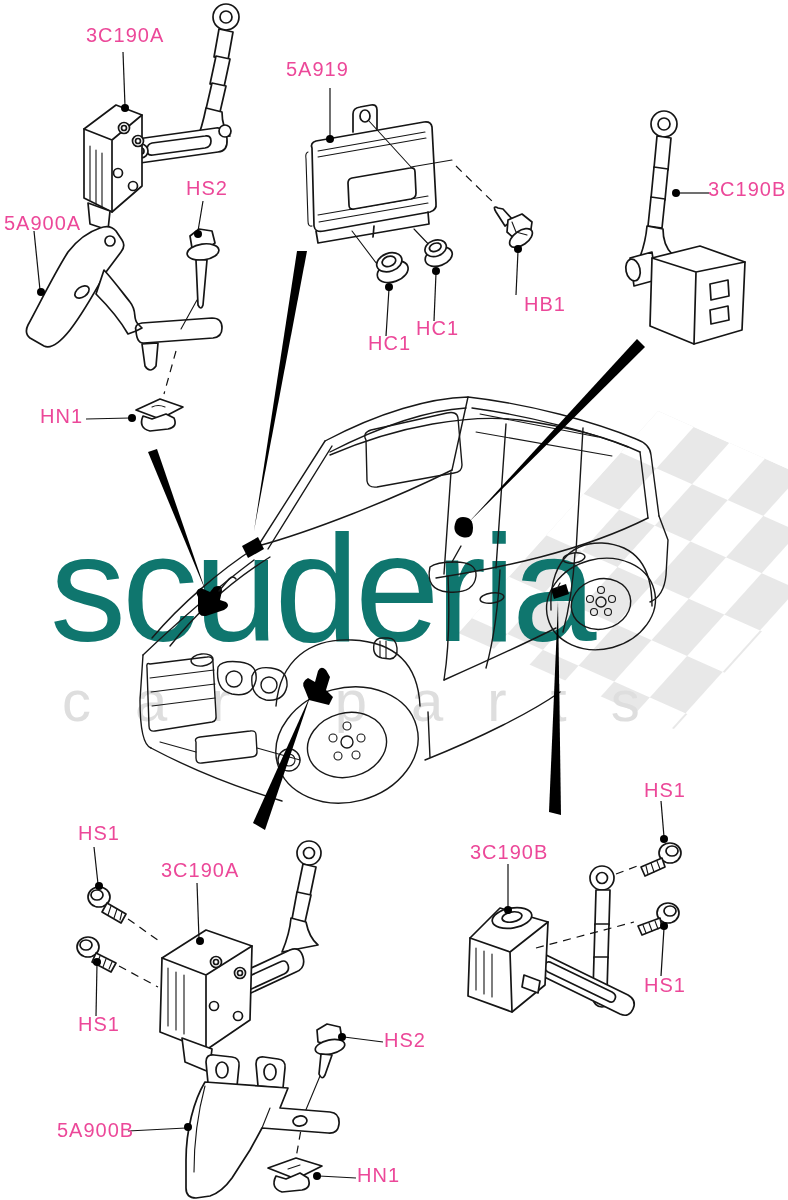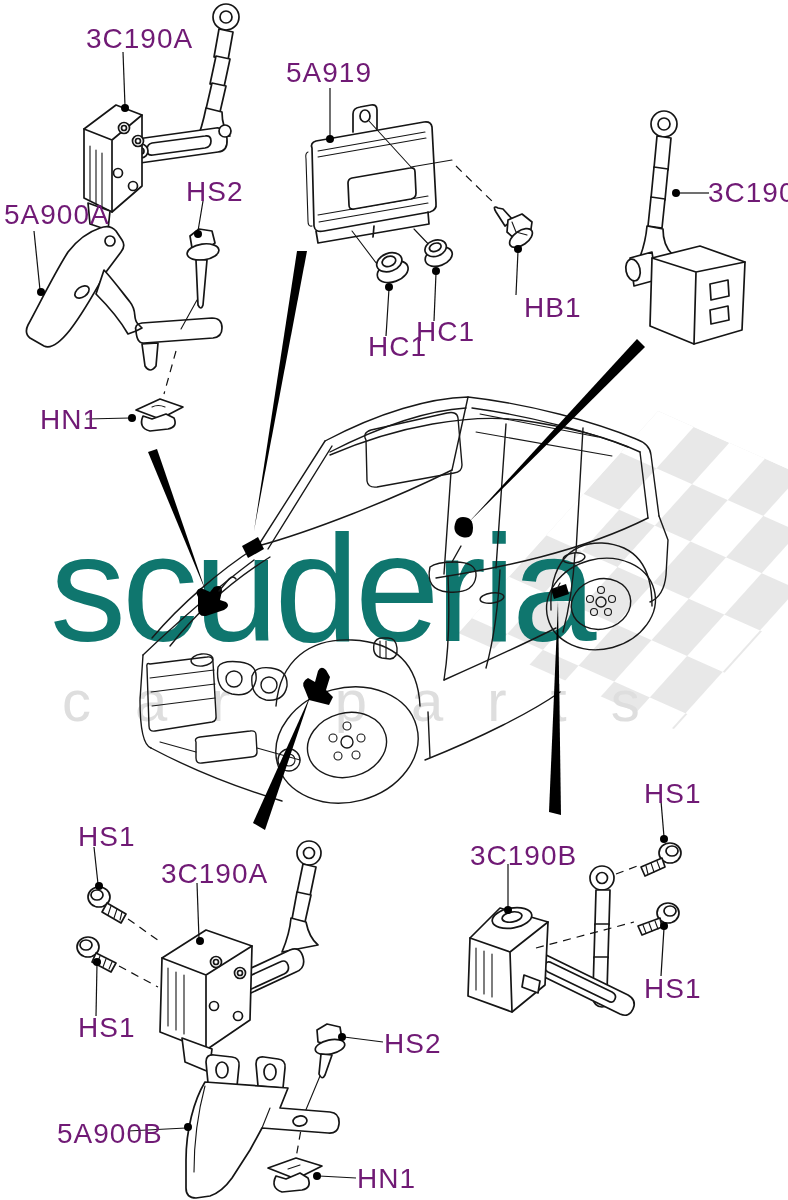--- a/index.html
+++ b/index.html
@@ -17,22 +17,22 @@
   #art{position:absolute;left:0;top:0;z-index:1;}
   .ln{fill:none;stroke:#151515;stroke-width:1.7;stroke-linejoin:round;stroke-linecap:round;}
   .fw{fill:#ffffff;}
   .car{fill:none;stroke:#181818;stroke-width:1.4;stroke-linejoin:round;stroke-linecap:round;}
   .thin{stroke-width:1.1;}
   .leader{fill:none;stroke:#111;stroke-width:1.2;}
   .dash{stroke-dasharray:8 6;}
   .dot{fill:#000;stroke:none;}
   .blk{fill:#000;stroke:none;}
   
-  .plabel{position:absolute;z-index:2;font-size:28px;letter-spacing:1px;line-height:1.1;
-          color:#701a75;white-space:nowrap;}
+  .plabel{position:absolute;z-index:2;font-size:20px;letter-spacing:1px;line-height:1.1;
+          color:#ec4899;white-space:nowrap;}
 </style>
 </head>
 <body>
 
 <div id="stage">
 
   <div class="wm-checker"></div>
   <div class="wm-brand">scuderia</div>
   <div class="wm-tag">car parts</div>
 
@@ -326,21 +326,21 @@
       <path class="leader" d="M661,801 L664,837"></path>
         <circle class="dot" cx="664" cy="839" r="4"></circle>
       <path class="leader" d="M661,976 L664,928"></path>
         <circle class="dot" cx="664" cy="926" r="4"></circle>
     </g>
   </svg>
 
   <div class="plabel" style="left:86px;top:24px">3C190A</div>
   <div class="plabel" style="left:286px;top:58px">5A919</div>
   <div class="plabel" style="left:708px;top:178px">3C190B</div>
-  <div class="plabel" style="left:4px;top:200px">5A900A</div>
+  <div class="plabel" style="left:4px;top:212px">5A900A</div>
   <div class="plabel" style="left:186px;top:177px">HS2</div>
   <div class="plabel" style="left:368px;top:332px">HC1</div>
   <div class="plabel" style="left:416px;top:317px">HC1</div>
   <div class="plabel" style="left:524px;top:293px">HB1</div>
   <div class="plabel" style="left:40px;top:405px">HN1</div>
   <div class="plabel" style="left:78px;top:822px">HS1</div>
   <div class="plabel" style="left:161px;top:859px">3C190A</div>
   <div class="plabel" style="left:78px;top:1013px">HS1</div>
   <div class="plabel" style="left:384px;top:1029px">HS2</div>
   <div class="plabel" style="left:57px;top:1119px">5A900B</div>

